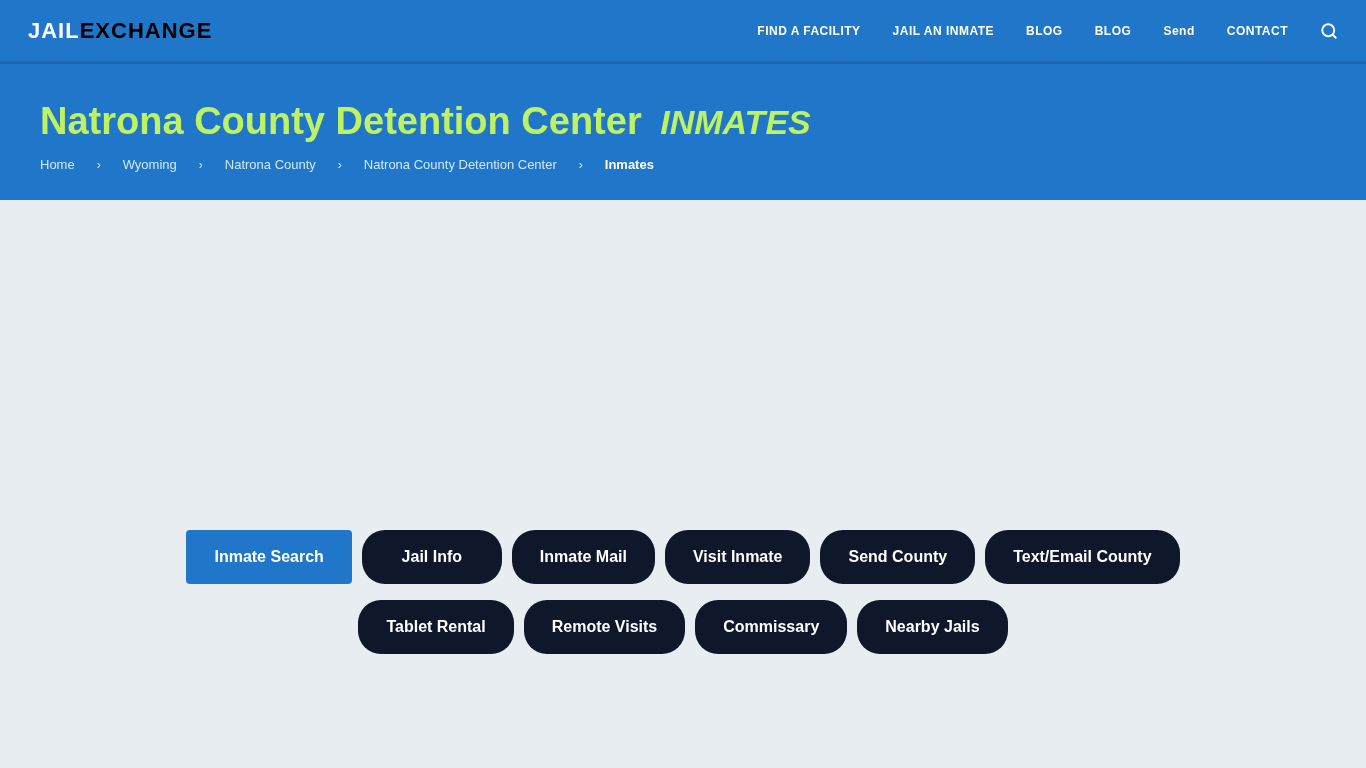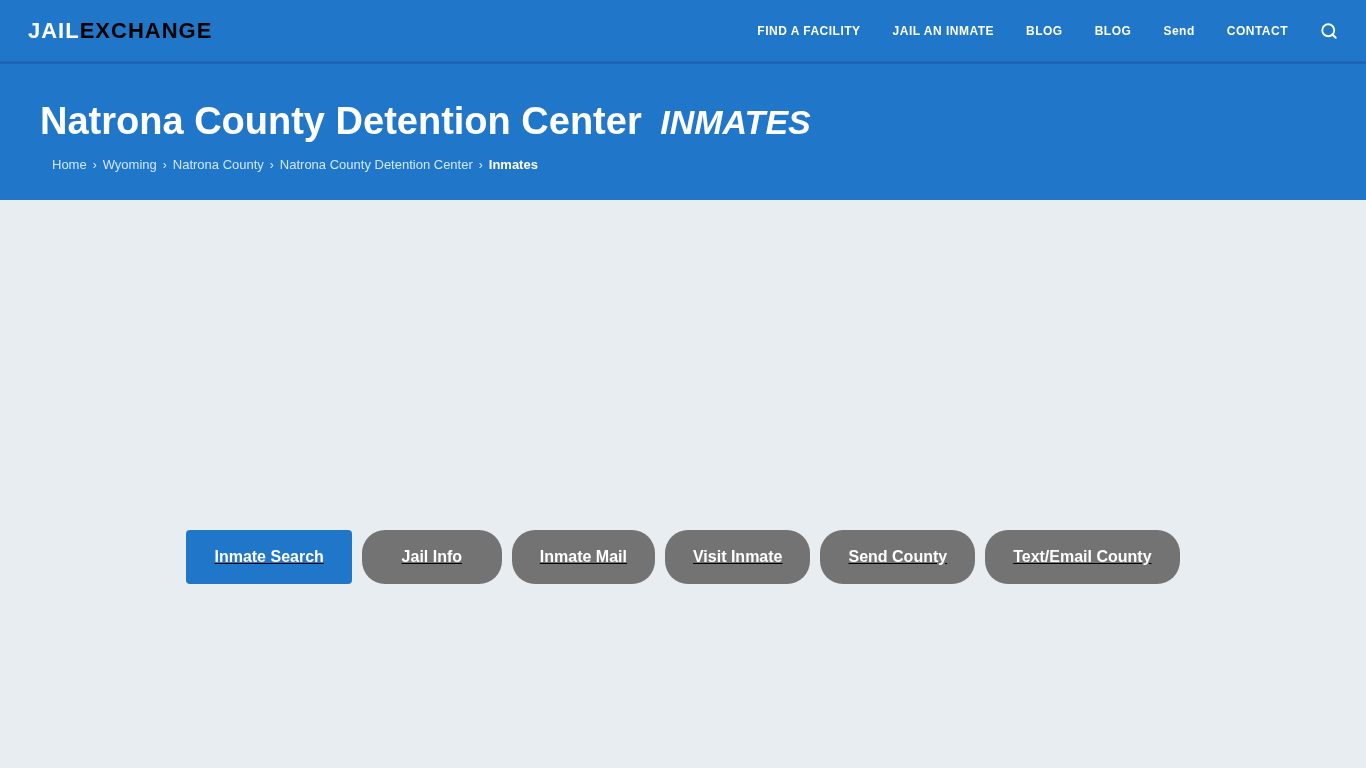--- a/index.html
+++ b/index.html
@@ -73,37 +73,36 @@
 
     
     .hero {
       background-color: #2076c8;
       padding: 36px 40px 28px 40px;
     }
 
     .hero-title {
       font-size: 38px;
       font-weight: 800;
-      color: #ffffff;
+      color: #bef264;
       margin-bottom: 14px;
     }
 
     .hero-title .inmates-italic {
       font-style: italic;
       font-weight: 700;
       font-size: 34px;
       margin-left: 8px;
     }
 
     .breadcrumb {
       display: flex;
       align-items: center;
-      gap: 6px;
+      gap: 22px;
       flex-wrap: wrap;
-      margin-left: 12px;
     }
 
     .breadcrumb a, .breadcrumb span {
       color: #d0e8ff;
       font-size: 13px;
       text-decoration: none;
       cursor: pointer;
     }
 
     .breadcrumb .current {
@@ -138,42 +137,41 @@
       align-items: center;
       gap: 16px;
       margin-top: 20px;
     }
 
     .buttons-row {
       display: flex;
       gap: 10px;
       justify-content: center;
       flex-wrap: wrap;
-      text-decoration: underline;
     }
 
     .nav-button {
       padding: 18px 28px;
       border: none;
       border-radius: 4px;
       font-size: 16px;
       font-weight: 600;
       cursor: pointer;
       text-align: center;
       min-width: 140px;
       color: #ffffff;
       transition: background-color 0.2s;
     }
 
     .btn-active {
       background-color: #2076c8;
     }
 
     .btn-teal {
-      background-color: #737373;
+      background-color: #0f172a;
       border-radius: 23px;
     }
   </style>
 </head>
 <body>
 
 <header>
   <a class="logo" href="#">
     <span class="logo-jail">JAIL</span>
     <span class="logo-exchange">EXCHANGE</span>
@@ -218,15 +216,21 @@
 
   <div class="buttons-section">
     <div class="buttons-row" id="row1-container">
         <button class="nav-button btn-active">Inmate Search</button>
         <button class="nav-button btn-teal">Jail Info</button>
         <button class="nav-button btn-teal">Inmate Mail</button>
         <button class="nav-button btn-teal">Visit Inmate</button>
         <button class="nav-button btn-teal">Send County</button>
         <button class="nav-button btn-teal">Text/Email County</button>
       </div>
+    <div class="buttons-row" id="row2-container">
+        <button class="nav-button btn-teal">Tablet Rental</button>
+        <button class="nav-button btn-teal">Remote Visits</button>
+        <button class="nav-button btn-teal">Commissary</button>
+        <button class="nav-button btn-teal">Nearby Jails</button>
+      </div>
   </div>
 
 </main>
 
 </body></html>

